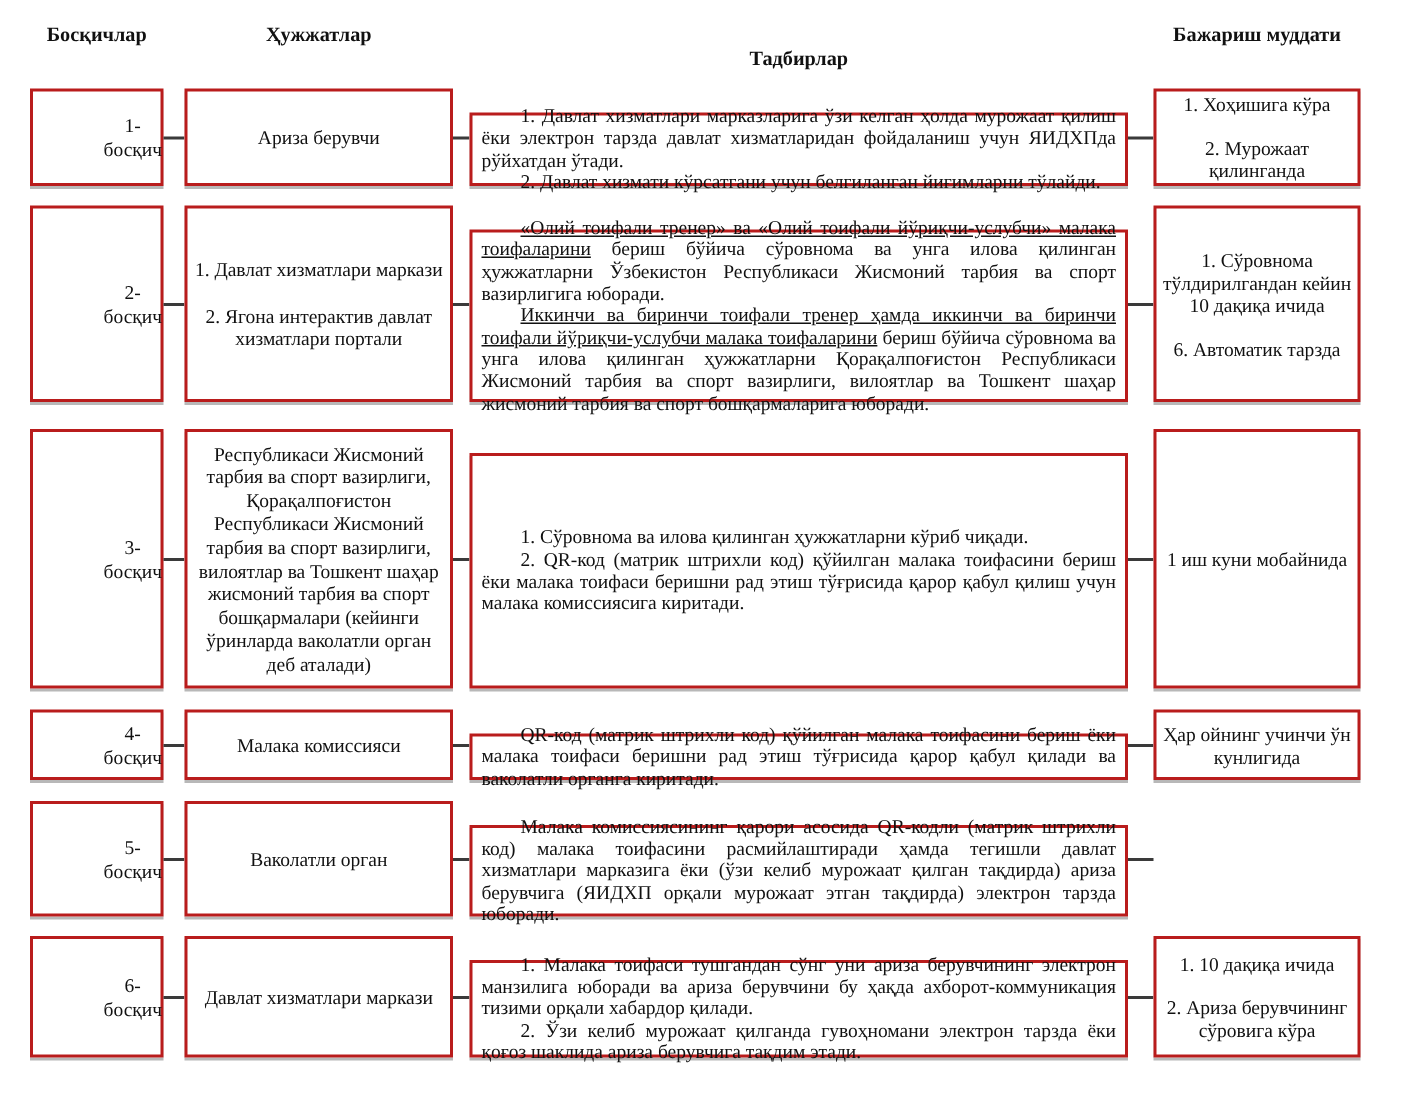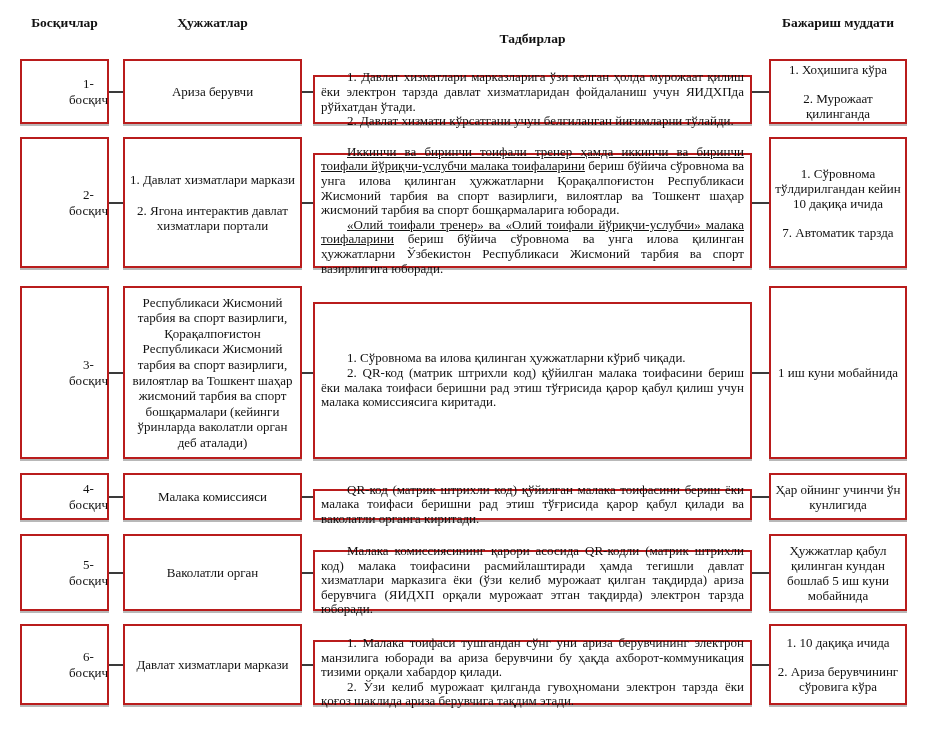--- a/index.html
+++ b/index.html
@@ -102,27 +102,27 @@
 
   <div class="row r2">
     <div class="box w-stage cell-center col-stage">2-босқич</div>
     <div class="conn w-c1"></div>
     <div class="box w-subject cell-center col-subject">
       <p>1. Давлат хизматлари маркази</p>
       <p>2. Ягона интерактив давлат хизматлари портали</p>
     </div>
     <div class="conn w-c2"></div>
     <div class="box w-act col-act">
+      <p class="act-p"><span class="u">«Олий тоифали тренер» ва «Олий тоифали йўриқчи-услубчи» малака тоифаларини</span><span> бериш бўйича сўровнома ва унга илова қилинган ҳужжатларни Ўзбекистон Республикаси Жисмоний тарбия ва спорт вазирлигига юборади.</span></p>
       <p class="act-p"><span class="u">Иккинчи ва биринчи тоифали тренер ҳамда иккинчи ва биринчи тоифали йўриқчи-услубчи малака тоифаларини</span><span> бериш бўйича сўровнома ва унга илова қилинган ҳужжатларни Қорақалпоғистон Республикаси Жисмоний тарбия ва спорт вазирлиги, вилоятлар ва Тошкент шаҳар жисмоний тарбия ва спорт бошқармаларига юборади.</span></p>
-      <p class="act-p"><span class="u">«Олий тоифали тренер» ва «Олий тоифали йўриқчи-услубчи» малака тоифаларини</span><span> бериш бўйича сўровнома ва унга илова қилинган ҳужжатларни Ўзбекистон Республикаси Жисмоний тарбия ва спорт вазирлигига юборади.</span></p>
     </div>
     <div class="conn w-c3"></div>
     <div class="box w-deadline cell-center col-deadline">
       <p>1. Сўровнома тўлдирилгандан кейин 10 дақиқа ичида</p>
-      <p>7. Автоматик тарзда</p>
+      <p>6. Автоматик тарзда</p>
     </div>
   </div>
 
   <div class="row r3">
     <div class="box w-stage cell-center col-stage">3-босқич</div>
     <div class="conn w-c1"></div>
     <div class="box w-subject cell-center col-subject">
       <p>Республикаси Жисмоний тарбия ва спорт вазирлиги, Қорақалпоғистон Республикаси Жисмоний тарбия ва спорт вазирлиги, вилоятлар ва Тошкент шаҳар жисмоний тарбия ва спорт бошқармалари (кейинги ўринларда ваколатли орган деб аталади)</p>
     </div>
     <div class="conn w-c2"></div>
@@ -156,23 +156,20 @@
     <div class="box w-stage cell-center col-stage">5-босқич</div>
     <div class="conn w-c1"></div>
     <div class="box w-subject cell-center col-subject">
       <p>Ваколатли орган</p>
     </div>
     <div class="conn w-c2"></div>
     <div class="box w-act col-act">
       <p class="act-p">Малака комиссиясининг қарори асосида QR-кодли (матрик штрихли код) малака тоифасини расмийлаштиради ҳамда тегишли давлат хизматлари марказига ёки (ўзи келиб мурожаат қилган тақдирда) ариза берувчига (ЯИДХП орқали мурожаат этган тақдирда) электрон тарзда юборади.</p>
     </div>
     <div class="conn w-c3"></div>
-    <div class="box w-deadline cell-center col-deadline">
-      <p>Ҳужжатлар қабул қилинган кундан бошлаб 5 иш куни мобайнида</p>
-    </div>
   </div>
 
   <div class="row r6">
     <div class="box w-stage cell-center col-stage">6-босқич</div>
     <div class="conn w-c1"></div>
     <div class="box w-subject cell-center col-subject">
       <p>Давлат хизматлари маркази</p>
     </div>
     <div class="conn w-c2"></div>
     <div class="box w-act col-act">

